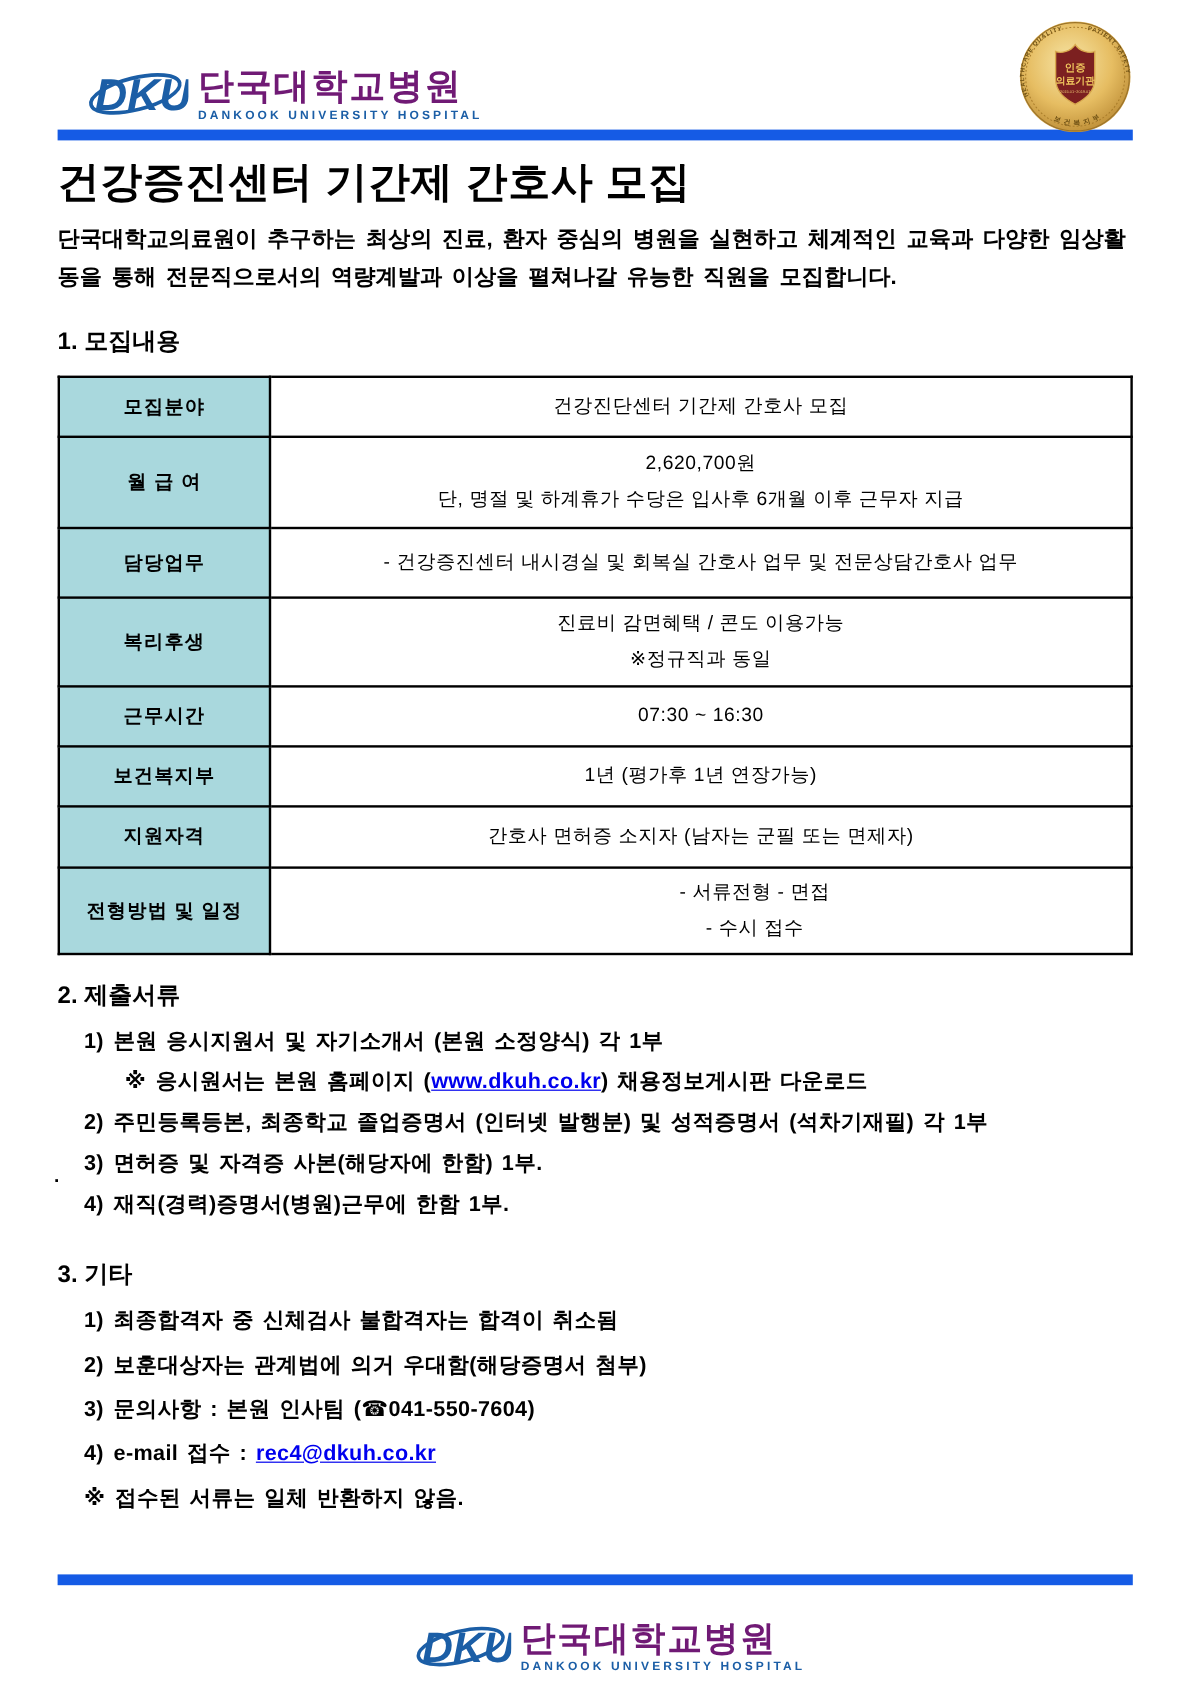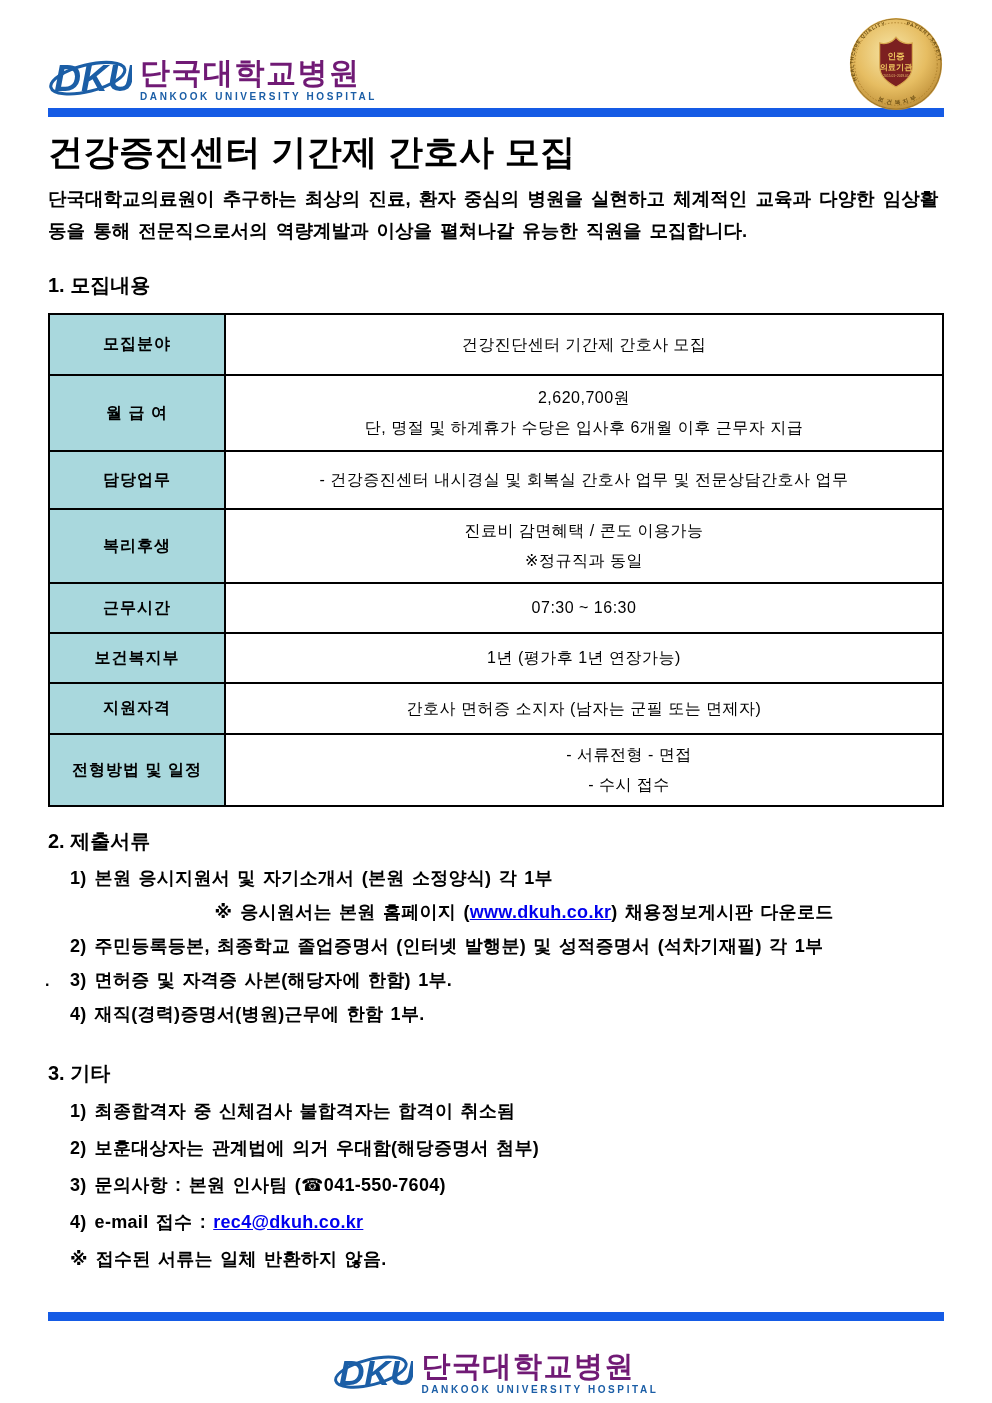--- a/index.html
+++ b/index.html
@@ -10,52 +10,52 @@
     background:#fff;
     font-family:"Liberation Sans","DejaVu Sans",sans-serif;
     color:#000;
     overflow:hidden;
   }
   .content{padding:0 48px;}
 
   
   .header{position:relative;padding-top:50px;}
   .logo{display:flex;align-items:flex-end;gap:8px;}
-  .logo-mark{flex:0 0 auto;line-height:0;}
+  .logo-mark{flex:0 0 auto;line-height:0;margin-left:25px;}
   .logo-kr{font-size:30px;font-weight:700;color:#701a75;letter-spacing:1.5px;line-height:1;}
   .logo-en{font-size:10px;font-weight:700;color:#1b5ea6;letter-spacing:2.6px;margin-top:4px;line-height:1;}
   .blue-bar{height:9px;background:#155be5;margin-top:6px;}
 
   .seal{position:absolute;top:16px;right:0;width:96px;height:96px;}
 
   
   .doc-title{font-size:35px;font-weight:800;letter-spacing:0.5px;margin:14px 0 0 0;line-height:42px;}
   .intro{font-size:18.5px;font-weight:700;line-height:32px;margin:10px 0 0 0;word-spacing:3px;}
 
   
   .sec-h{font-size:20px;font-weight:800;margin:26px 0 0 0;line-height:24px;}
   .sec-h.s2{margin-top:22px;}
   .sec-h.s3{margin-top:30px;}
 
   
   table.recruit{width:100%;border-collapse:collapse;margin-top:16px;table-layout:fixed;}
   table.recruit td{border:2px solid #000;font-size:16px;padding:4px 6px;vertical-align:middle;}
   td.lbl{background:#a9d8dd;width:162px;text-align:center;font-weight:600;letter-spacing:1px;}
   td.val{text-align:center;font-weight:500;letter-spacing:0.5px;}
-  tr.r1{height:61px;font-family:Liberation Serif, serif;} tr.r2{height:76px;} tr.r3{height:58px;} tr.r4{height:74px;}
+  tr.r1{height:50px;} tr.r2{height:76px;} tr.r3{height:58px;} tr.r4{height:74px;}
   tr.r5{height:50px;} tr.r6{height:50px;} tr.r7{height:51px;} tr.r8{height:72px;}
   tr.left-row td.val{text-align:left;padding-left:96px;}
   .cell-line{line-height:24px;text-align:center;}
   .cell-line + .cell-line{margin-top:6px;}
   .cell-line:empty{display:none;}
 
   
   .list{margin-top:8px;}
   .li{font-size:18px;font-weight:700;line-height:34px;padding-left:22px;letter-spacing:0.3px;word-spacing:2px;}
-  .li.sub{padding-left:56px;text-align:center;}
+  .li.sub{padding-left:56px;}
   .s3-list .li{line-height:37px;}
   .pfx{margin-right:8px;}
   a.doc-link{color:#0000ee;text-decoration:underline;font-weight:700;cursor:pointer;}
   a.doc-link.mail{text-decoration:underline;}
   .stray-dot{position:absolute;left:45px;top:972px;font-size:16px;font-weight:700;}
 
   
   .footer{position:absolute;left:48px;right:48px;top:1306px;}
   .footer-logo-wrap{display:flex;justify-content:center;margin-top:24px;}
   .footer .logo-kr{font-size:29px;}

